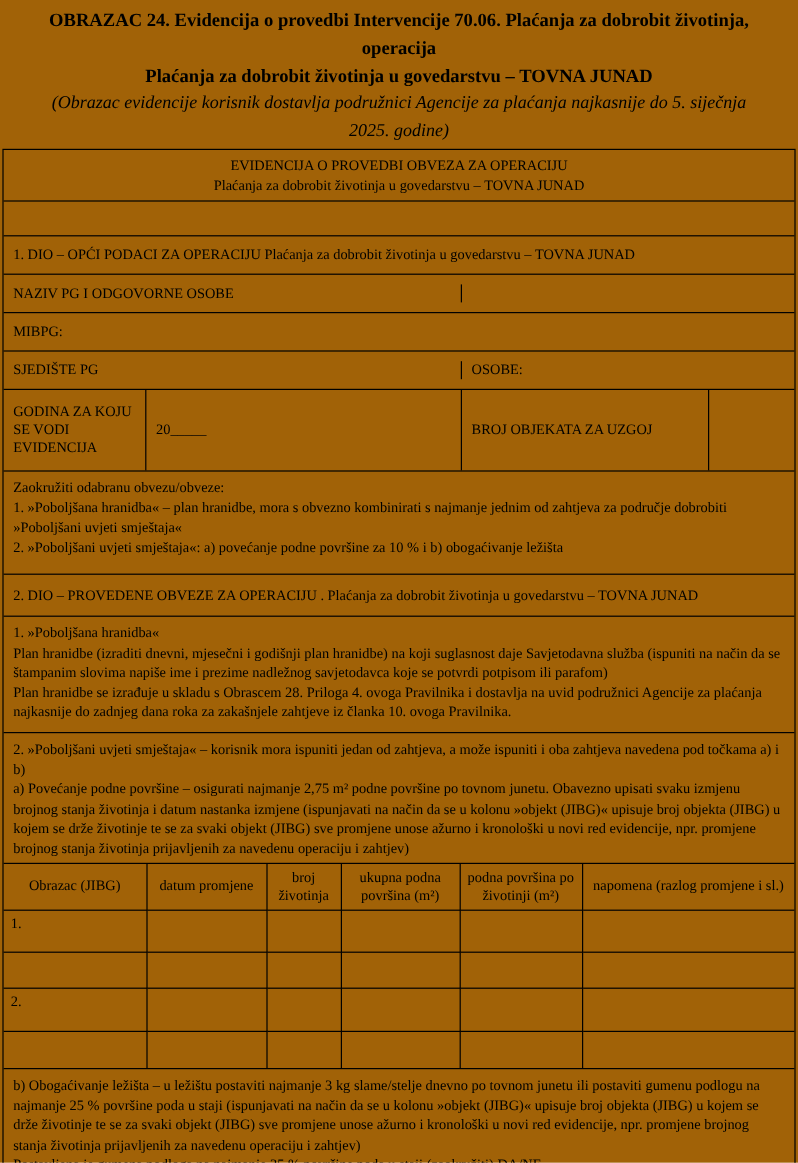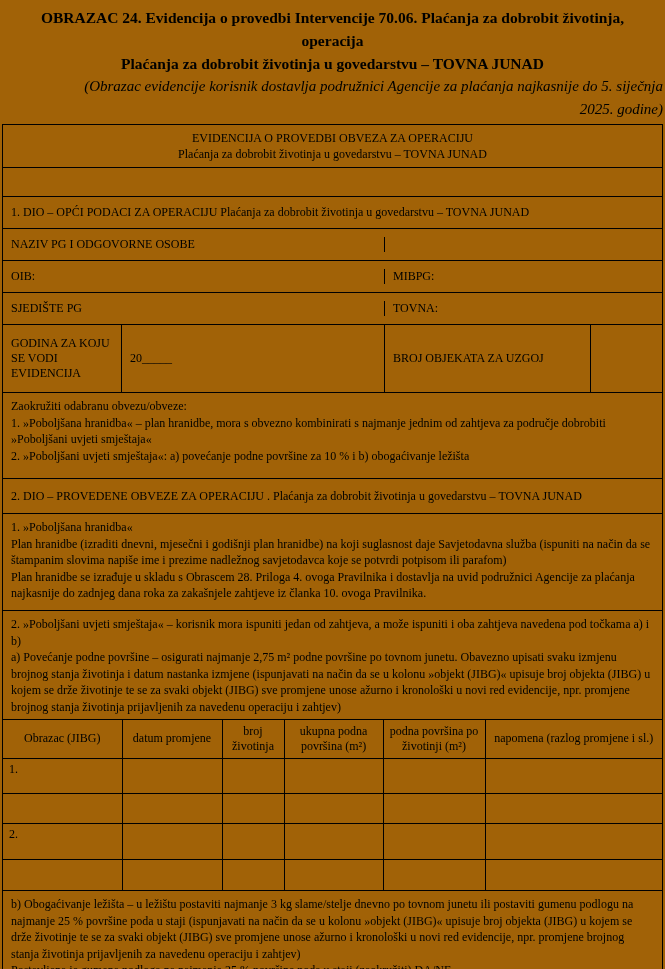--- a/index.html
+++ b/index.html
@@ -10,21 +10,21 @@
     color: #000;
   }
   .page { width: 665px; height: 969px; padding: 6px 2px 0 2px; background: #a16207; }
 
   .doc-title {
     font-weight: 700; font-size: 15.5px; line-height: 23px;
     text-align: center; white-space: pre-line;
   }
   .doc-note {
     font-style: italic; font-size: 15px; line-height: 23px;
-    text-align: right; white-space: pre-line; margin-bottom: 3px;
+    text-align: center; white-space: pre-line; margin-bottom: 3px;
   }
 
   .form { border: 1.5px solid #000; font-size: 12px; }
   .row { border-bottom: 1px solid #000; }
   .row:last-child { border-bottom: none; }
   .flex { display: flex; }
   .cell { border-right: 1px solid #000; }
   .cell:last-child { border-right: none; }
   .flexv { display: flex; align-items: center; padding: 0 8px; }
 
@@ -85,34 +85,31 @@
     <div class="row r-empty"></div>
 
     <div class="row r-sec1 flexv">1. DIO – OPĆI PODACI ZA OPERACIJU Plaćanja za dobrobit životinja u govedarstvu – TOVNA JUNAD</div>
 
     <div class="row r-field flex">
       <div class="cell w-left flexv">NAZIV PG I ODGOVORNE OSOBE</div>
       <div class="cell w-right"></div>
     </div>
 
     <div class="row r-field flex">
-      <div class="cell w-left flexv">
-        <span>OIB:</span>
-      </div>
       <div class="cell w-right flexv">
         <span>MIBPG:</span>
       </div>
     </div>
 
     <div class="row r-field flex">
       <div class="cell w-left flexv">
         <span>SJEDIŠTE PG</span>
       </div>
       <div class="cell w-right flexv">
-        <span>TOVNA:</span>
+        <span>OSOBE:</span>
       </div>
     </div>
 
     <div class="row r-godina flex">
       <div class="cell g1 flexv">GODINA ZA KOJU SE VODI EVIDENCIJA</div>
       <div class="cell g2 flexv">20_____</div>
       <div class="cell g3 flexv">BROJ OBJEKATA ZA UZGOJ</div>
       <div class="cell g4"></div>
     </div>
 

